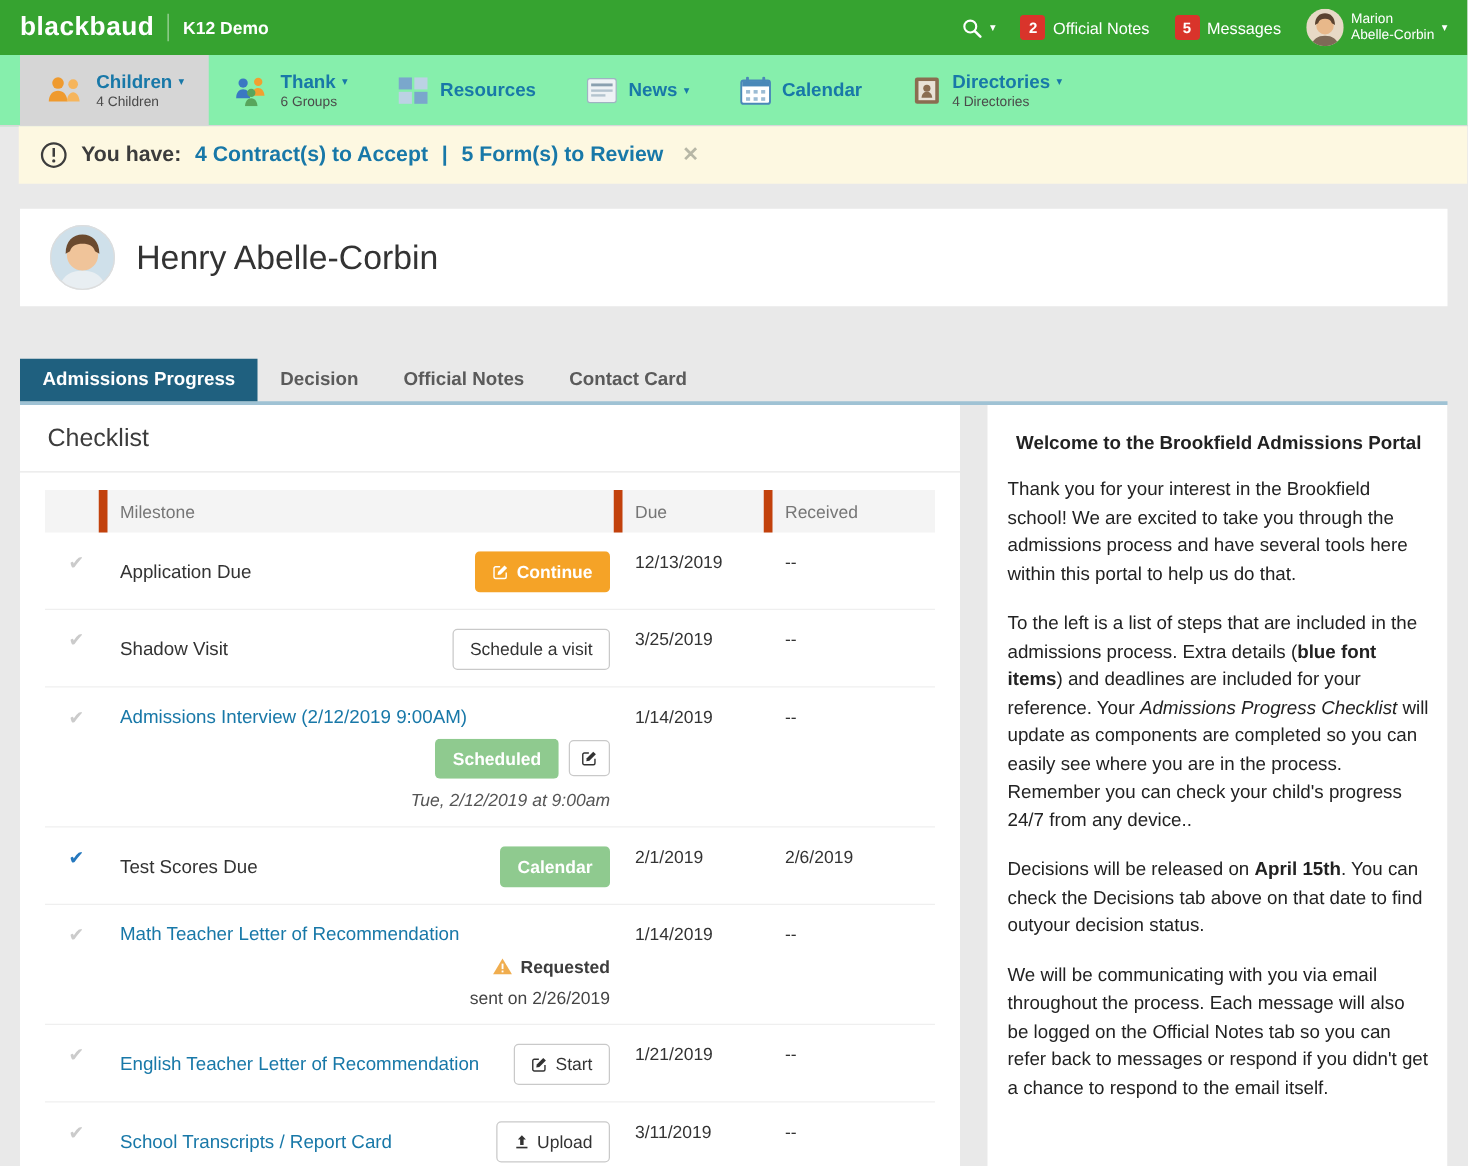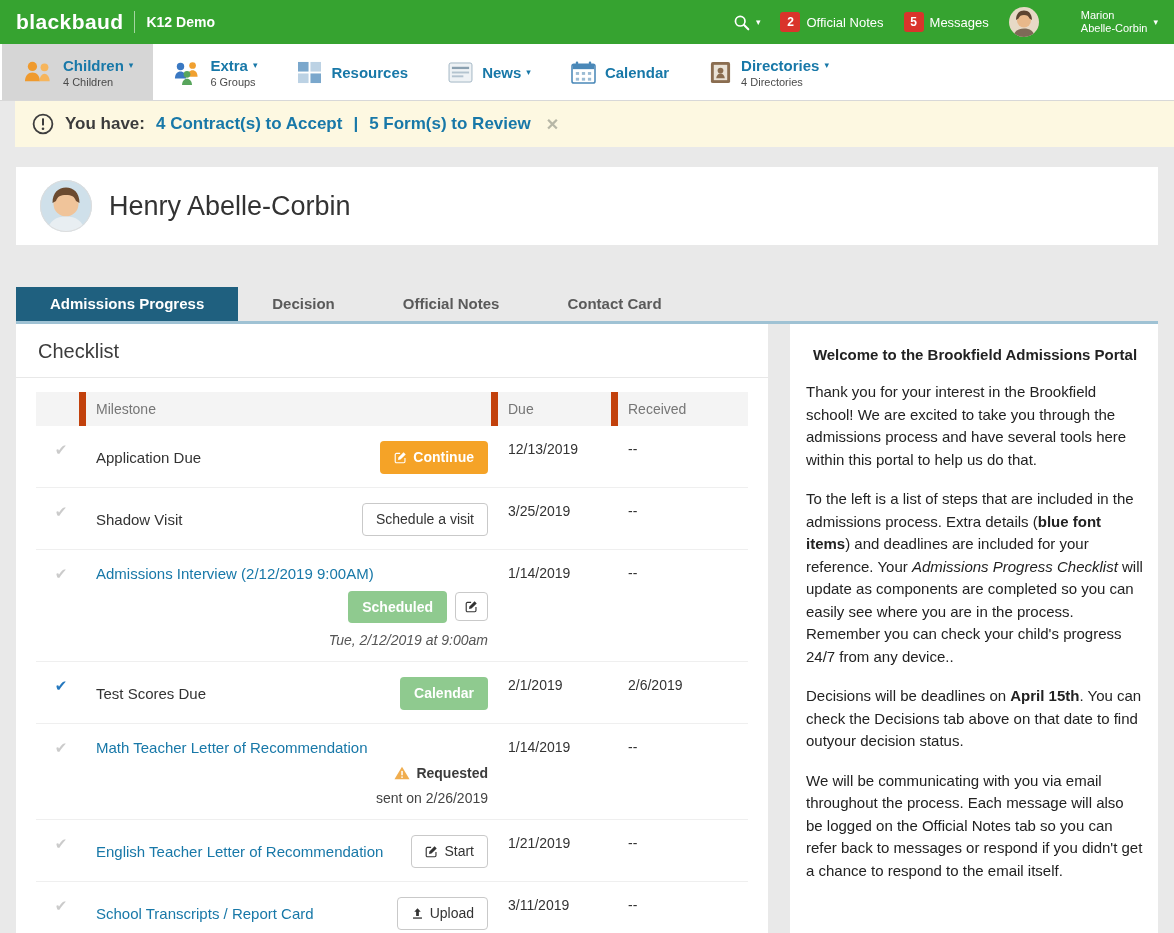--- a/index.html
+++ b/index.html
@@ -11,24 +11,24 @@
   .brand { font-size:21px; font-weight:bold; letter-spacing:.4px; }
   .brand-divider { width:1px; height:22px; background:rgba(255,255,255,.55); margin:0 11px; }
   .app-title { font-size:14px; font-weight:bold; }
   .topbar-right { margin-left:auto; display:flex; align-items:center; gap:20px; }
   .top-group { display:flex; align-items:center; gap:6px; cursor:pointer; }
   .badge { background:#d9342b; color:#fff; font-weight:bold; font-size:12px; min-width:20px; text-align:center; padding:3px 5px; border-radius:3px; }
   .top-label { font-size:13px; color:#fff; }
   .caret { font-size:9px; line-height:1; }
   .caret.white { color:#fff; }
   .user-names { display:flex; flex-direction:column; line-height:1.15; }
-  .user-names span { font-size:11px;margin-left:36px; }
-
-  
-  .nav { height:57px; background:#ffffff; border-bottom:1px solid #d8d8d8; display:flex; padding:0 2px; }
+  .user-names span { font-size:11px; }
+
+  
+  .nav { height:57px; background:#86efac; border-bottom:1px solid #d8d8d8; display:flex; padding:0 16px; }
   .nav-item { display:flex; align-items:center; gap:9px; padding:0 20px; cursor:pointer; }
   .nav-item.active { background:#d6d6d6; }
   .nav-text { display:flex; flex-direction:column; justify-content:center; }
   .nav-l1 { display:flex; align-items:center; gap:5px; }
   .nav-label { color:#1878a8; font-size:15px; font-weight:bold; }
   .caret.blue { color:#1878a8; }
   .nav-sub { color:#4a4a4a; font-size:11px; margin-top:2px; }
 
   
   .alert { height:46px; background:#fdf8e1; display:flex; align-items:center; gap:11px; padding:0 17px;margin-left:15px; }
@@ -37,21 +37,21 @@
   .alert-sep { font-size:17px; font-weight:bold; color:#1878a8; }
   .alert-close { color:#b7b7a6; font-size:16px; font-weight:bold; margin-left:4px; cursor:pointer; }
 
   
   .profile-card { margin:20px 16px 0; background:#fff; height:78px; display:flex; align-items:center; gap:17px; padding:0 24px; }
   .profile-name { font-size:27px; color:#333; font-weight:normal; }
 
   
   .tabs-wrap { margin:42px 16px 0; }
   .tabs { display:flex; }
-  .tab { padding:8px 34px 9px; font-size:15px; font-weight:bold; color:#5a5a5a; cursor:pointer; }
+  .tab { padding:8px 18px 9px; font-size:15px; font-weight:bold; color:#5a5a5a; cursor:pointer; }
   .tab.active { background:#1f607f; color:#fff; }
   .tabs-underline { height:3px; background:#9fc2d4; }
 
   
   .content { display:flex; margin:0 16px; height:609px; overflow:hidden; }
   .panel-left { width:752px; background:#fff; overflow:hidden; }
   .panel-right { flex:1; margin-left:22px; background:#fff; overflow:hidden; padding:18px 14px 0 16px; }
 
   .checklist-head { padding:16px 22px 14px; border-bottom:1px solid #e8e8e8; }
   .checklist-title { font-size:20px; color:#3c3c3c; font-weight:normal; }
@@ -168,21 +168,21 @@
           <circle cx="8" cy="8" r="4" fill="#3a78c2"></circle>
           <path d="M2 21c0-5 2.7-7.6 6-7.6s6 2.6 6 7.6z" fill="#3a78c2"></path>
           <circle cx="21" cy="7" r="3.6" fill="#f0a030"></circle>
           <path d="M15.6 19c.3-4.4 2.4-6.8 5.4-6.8s5.1 2.4 5.4 6.8z" fill="#f0a030"></path>
           <circle cx="15" cy="16.5" r="3.6" fill="#58a55c"></circle>
           <path d="M9.6 28c.3-4.4 2.4-6.8 5.4-6.8s5.1 2.4 5.4 6.8z" fill="#58a55c"></path>
         </svg>
     </span>
     <span class="nav-text">
       <span class="nav-l1">
-          <span class="nav-label">Extra</span>
+          <span class="nav-label">Thank</span>
           <span class="caret blue">▾</span>
         </span>
       <span class="nav-sub">6 Groups</span>
     </span>
   </div>
 
   <div class="nav-item">
     <span>
       <svg viewBox="0 0 26 24" width="25" height="23">
           <rect x="1" y="1" width="11" height="10" fill="#7aa7cc"></rect>
@@ -460,18 +460,18 @@
       </div>
 
     </div>
   </div>
 
   <div class="panel-right welcome">
     <div class="welcome-title">Welcome to the Brookfield Admissions Portal</div>
     <div>
         <p><span>Thank you for your interest in the Brookfield school! We are excited to take you through the admissions process and have several tools here within this portal to help us do that.</span></p>
         <p><span>To the left is a list of steps that are included in the admissions process. Extra details (</span><strong>blue font items</strong><span>) and deadlines are included for your reference. Your </span><em>Admissions Progress Checklist</em><span> will update as components are completed so you can easily see where you are in the process. Remember you can check your child's progress 24/7 from any device..</span></p>
-        <p><span>Decisions will be deadlines on </span><strong>April 15th</strong><span>. You can check the Decisions tab above on that date to find outyour decision status.</span></p>
+        <p><span>Decisions will be released on </span><strong>April 15th</strong><span>. You can check the Decisions tab above on that date to find outyour decision status.</span></p>
         <p><span>We will be communicating with you via email throughout the process. Each message will also be logged on the Official Notes tab so you can refer back to messages or respond if you didn't get a chance to respond to the email itself.</span></p>
       </div>
   </div>
 
 </div>
 
 </body></html>

